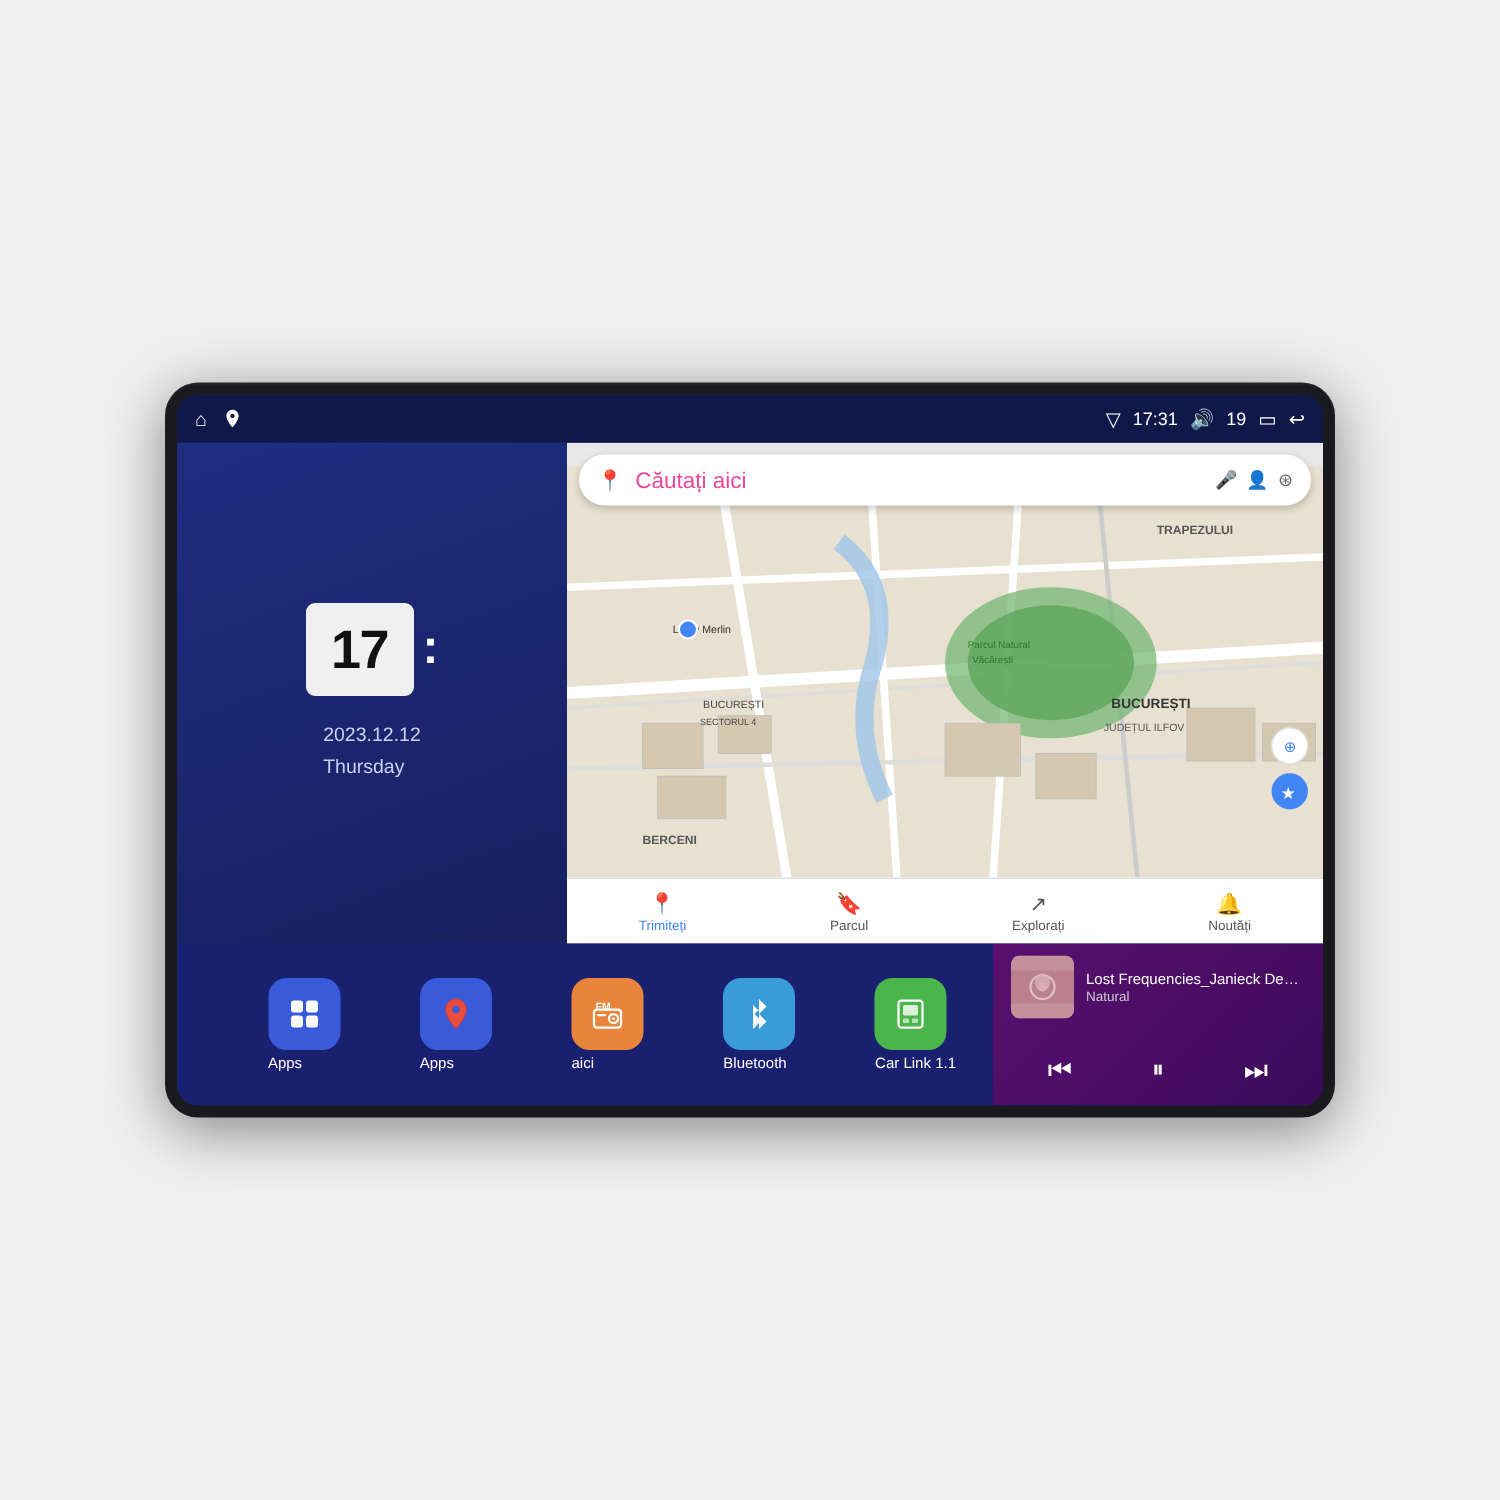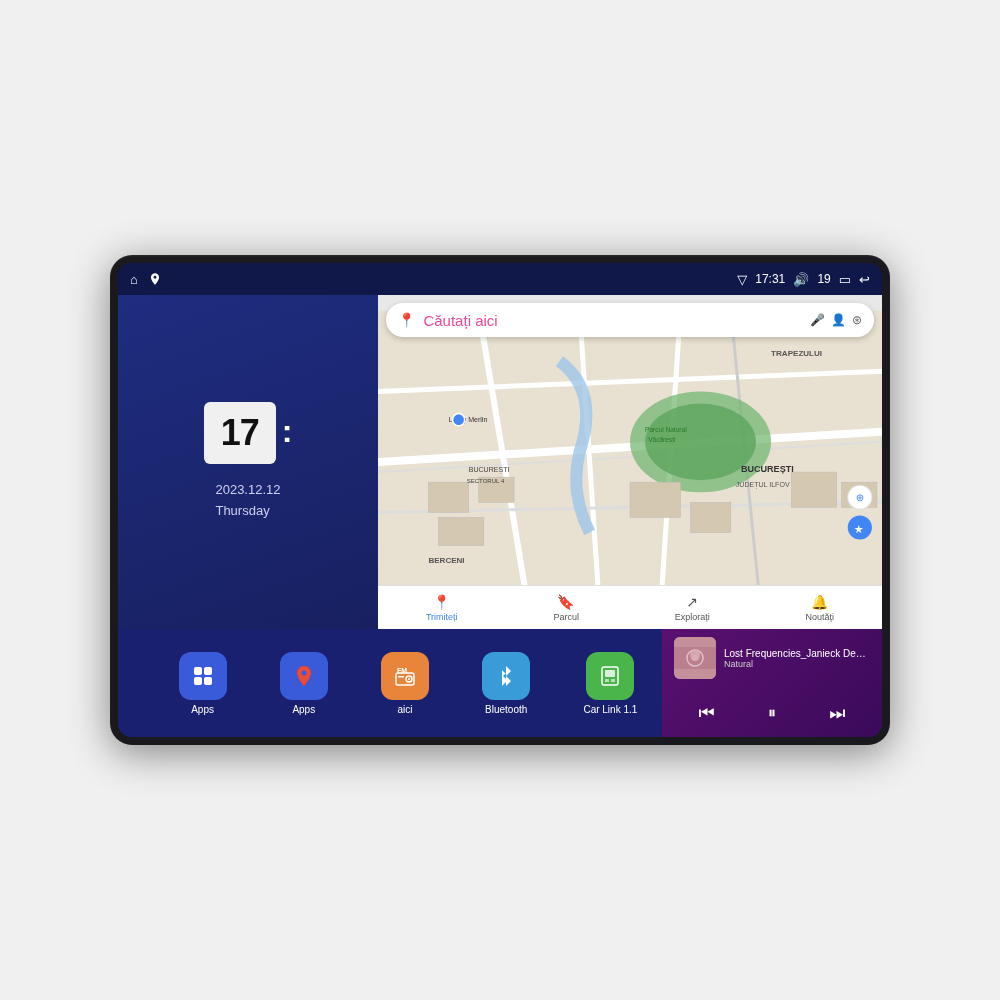--- a/index.html
+++ b/index.html
@@ -211,21 +211,21 @@
       flex: 1;
       display: flex;
       align-items: center;
       justify-content: space-around;
       padding: 8px 16px;
     }
 
     .app-item {
       display: flex;
       flex-direction: column;
-      align-items: center;
+      align-items: flex-start;
       gap: 4px;
       cursor: pointer;
       padding-left: 36px;
     }
 
     .app-icon-wrap {
       width: 48px;
       height: 48px;
       border-radius: 12px;
       display: flex;

